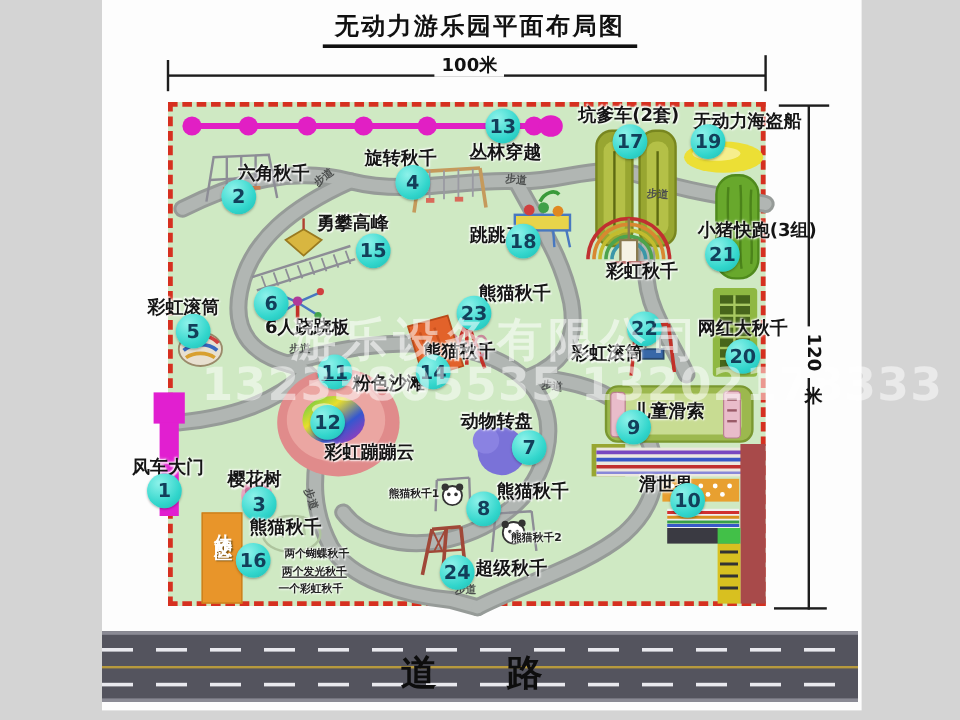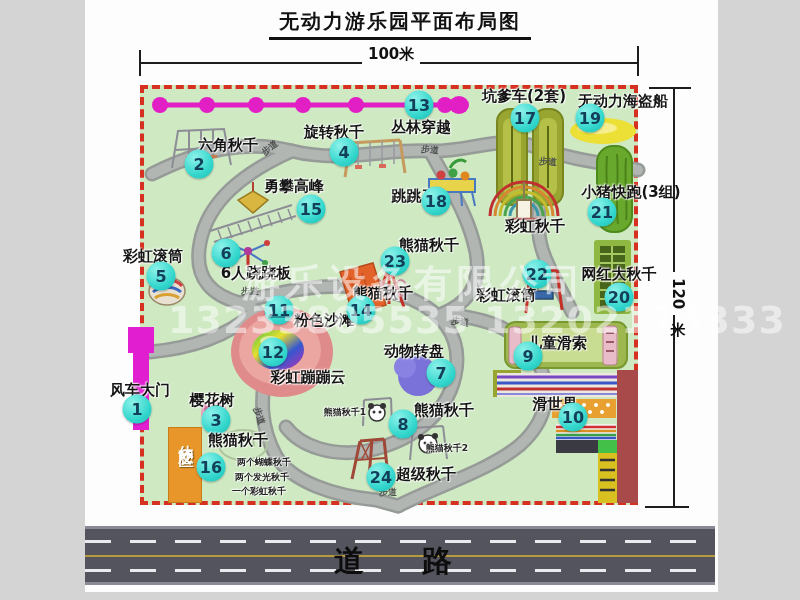--- a/index.html
+++ b/index.html
@@ -427,21 +427,21 @@
     <div class="lbl" style="left: 506px; top: 295px;">彩虹滚筒</div>
     <div class="numc" style="left: 537px; top: 274px;">22</div>
     <div class="lbl" style="left: 429px; top: 245px;">熊猫秋千</div>
     <div class="numc" style="left: 395px; top: 261px;">23</div>
     <div class="lbl" style="left: 426px; top: 474px;">超级秋千</div>
     <div class="numc" style="left: 381px; top: 477px;">24</div>
     <div class="lbl" style="left: 535px; top: 226px;">彩虹秋千</div>
     <div class="lbl small" style="left: 345px; top: 412px;">熊猫秋千1</div>
     <div class="lbl small" style="left: 447px; top: 448px;">熊猫秋千2</div>
     <div class="lbl small" style="left: 264px; top: 462px;">两个蝴蝶秋千</div>
-    <div class="lbl small" style="left: 262px; top: 477px;">两个发光秋千</div>
+    <div class="lbl small" style="left: 262px; top: 477px; text-decoration: underline;">两个发光秋千</div>
     <div class="lbl small" style="left: 259px; top: 491px;">一个彩虹秋千</div>
     <div class="trail" style="left: 270px; top: 148px; transform: translate(-50%, -50%) rotate(-38deg);">步道</div>
     <div class="trail" style="left: 430px; top: 150px; transform: translate(-50%, -50%) rotate(6deg);">步道</div>
     <div class="trail" style="left: 548px; top: 162px; transform: translate(-50%, -50%) rotate(4deg);">步道</div>
     <div class="trail" style="left: 250px; top: 291px; transform: translate(-50%, -50%) rotate(0deg);">步道</div>
     <div class="trail" style="left: 460px; top: 322px; transform: translate(-50%, -50%) rotate(8deg);">步道</div>
     <div class="trail" style="left: 259px; top: 416px; transform: translate(-50%, -50%) rotate(72deg);">步道</div>
     <div class="trail" style="left: 388px; top: 492px; transform: translate(-50%, -50%) rotate(0deg);">步道</div>
   </div>
 

